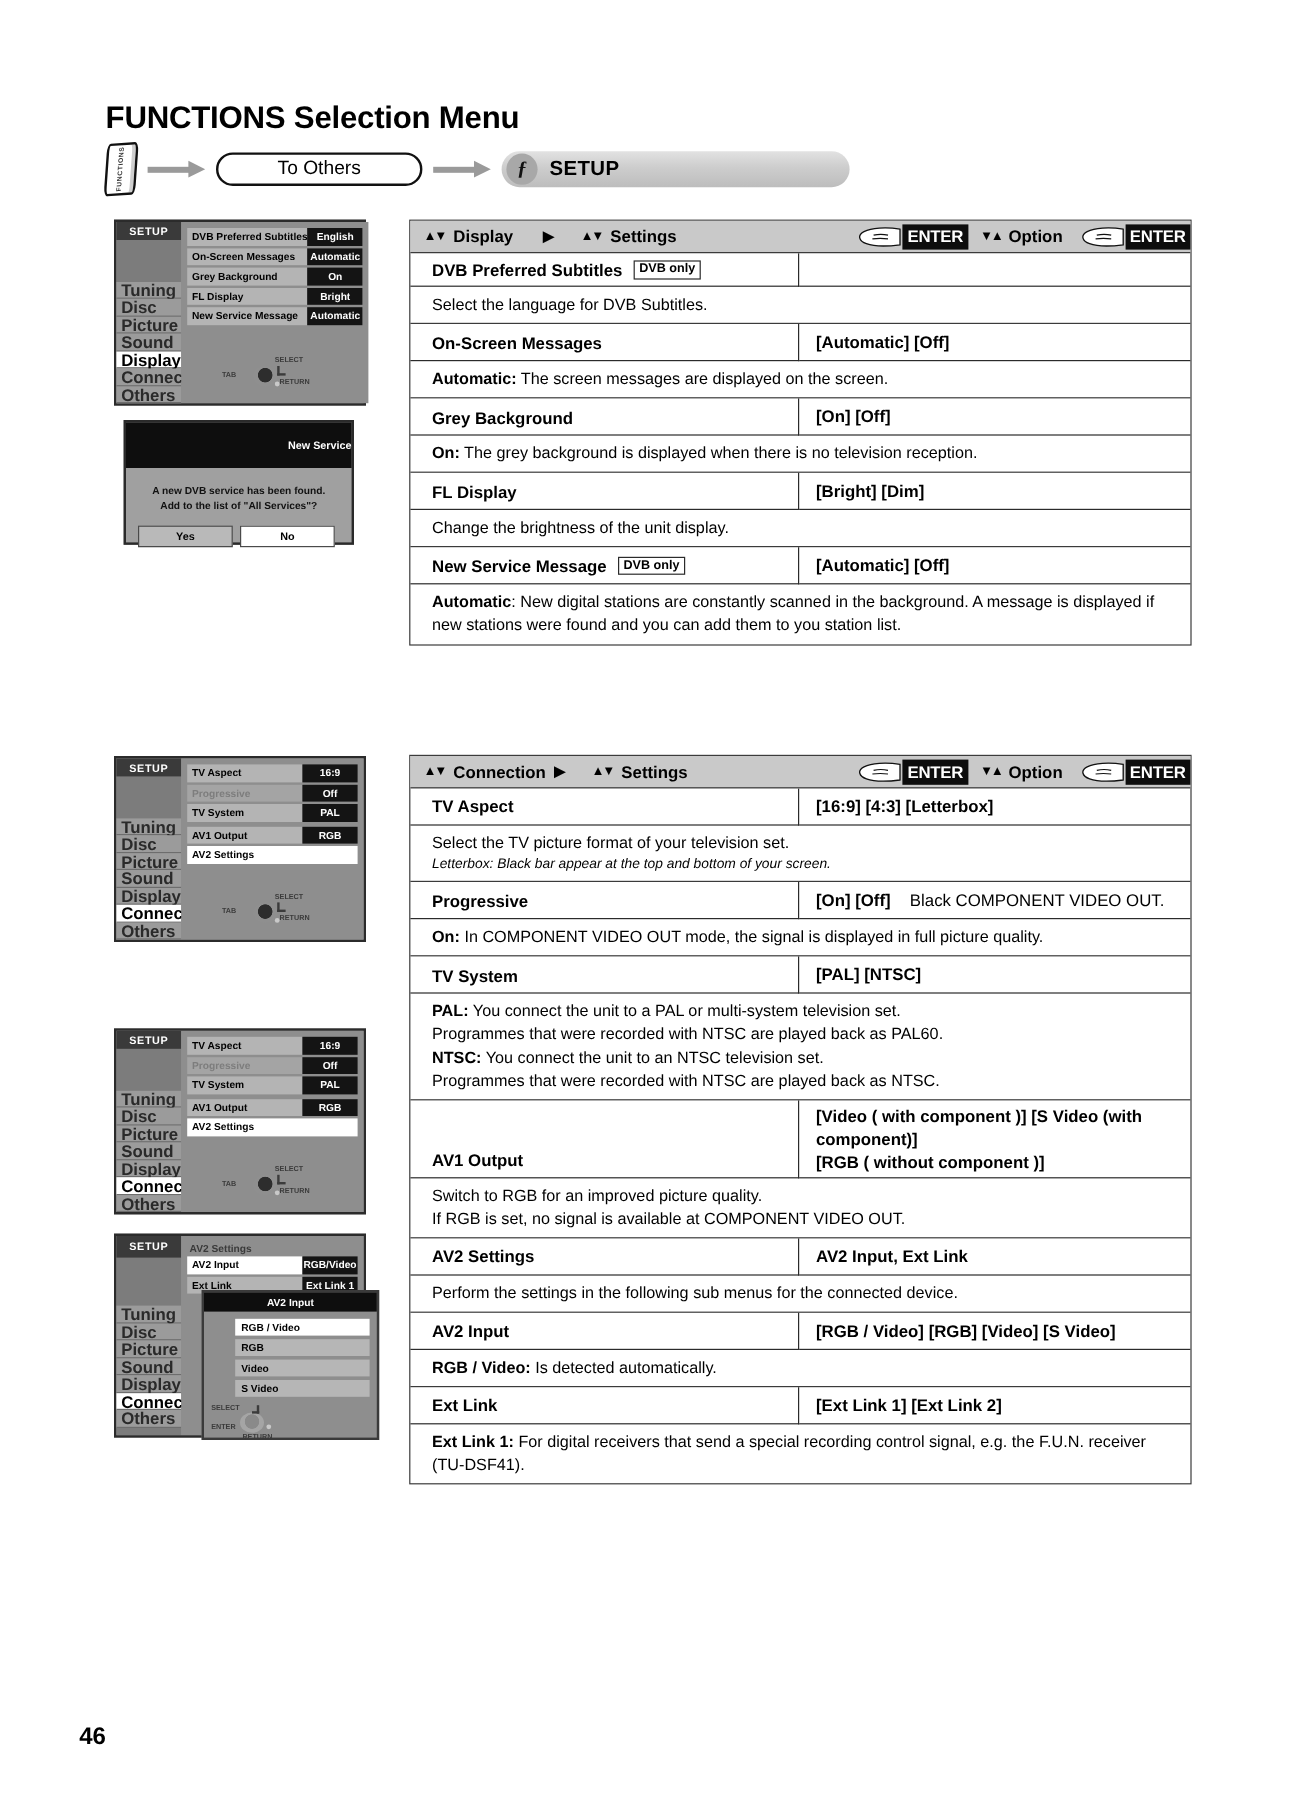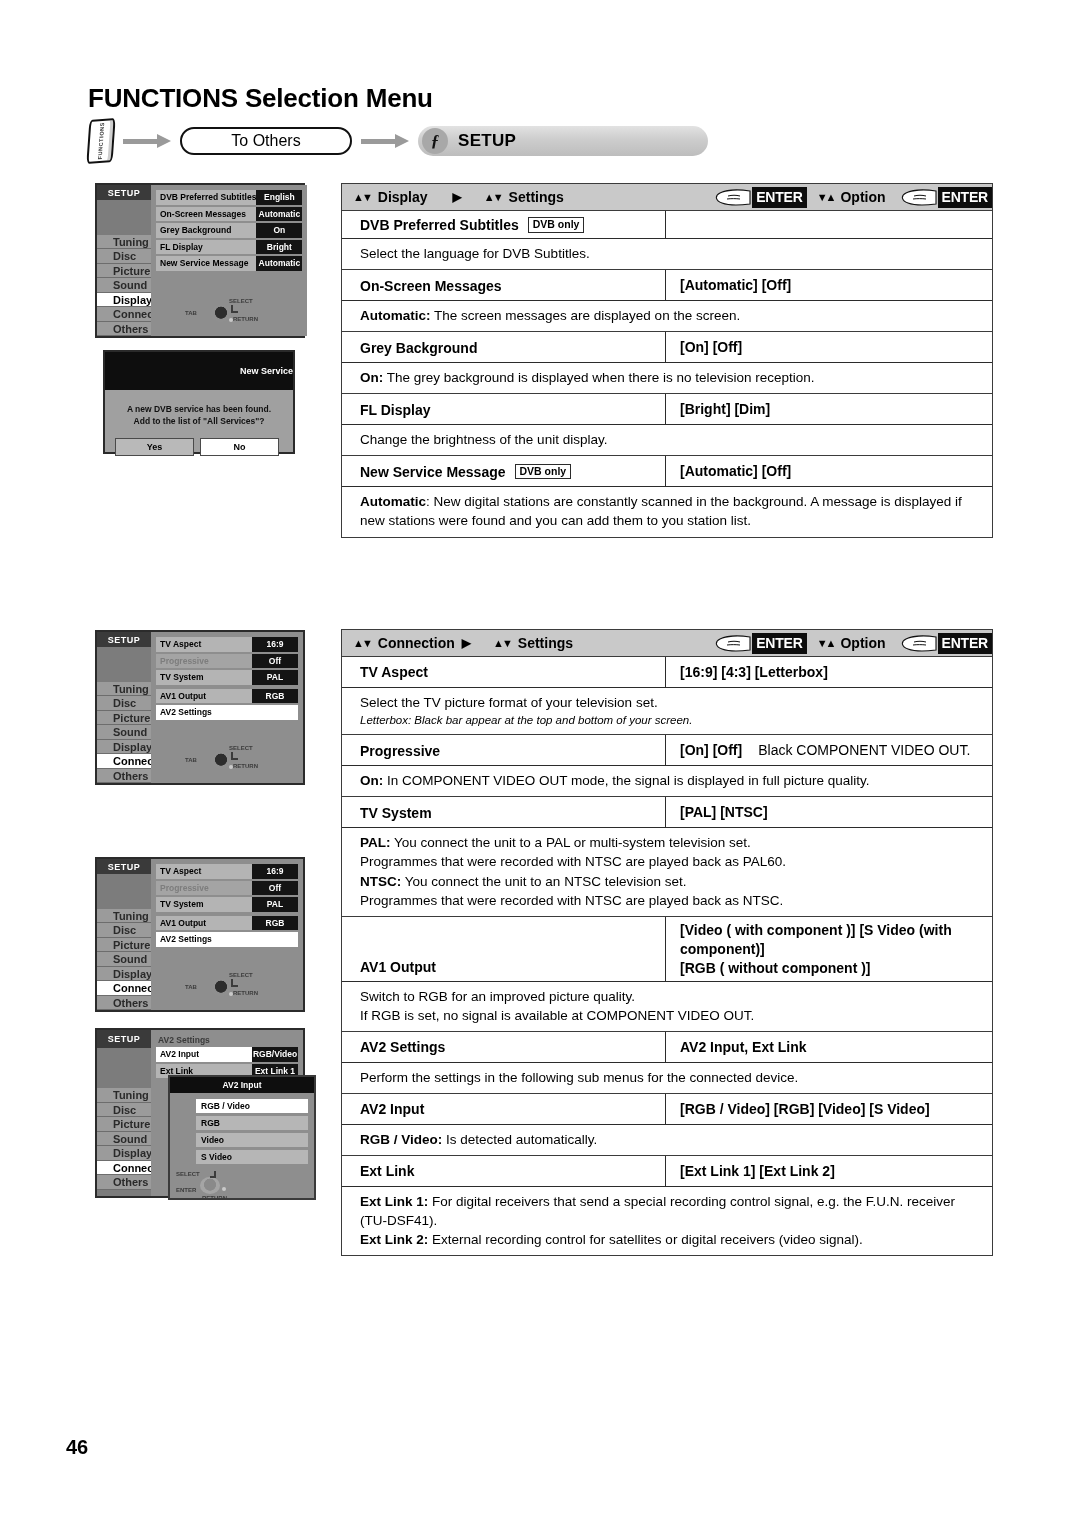--- a/index.html
+++ b/index.html
@@ -88,22 +88,22 @@
     display: flex; flex-direction: column;
   }
   .osd-title {
     height: 18px; background: #3a3a3a; color: #fff;
     font-size: 9px; font-weight: bold; letter-spacing: 0.5px;
     display: flex; align-items: center; justify-content: center;
   }
   .osd-navlist { display: flex; flex-direction: column; }
   .osd-nav {
     height: 14.5px; line-height: 14.5px;
-    padding-left: 16px;
-    font-size: 11px; font-weight: bold;
+    padding-left: 4px;
+    font-size: 14px; font-weight: bold;
     background: #9b9b9b; color: #2a2a2a;
     border-bottom: 1px solid #6d6d6d;
     white-space: nowrap;
   }
   .osd-nav.sel { background: #ffffff; color: #000; }
   .osd-right {
     flex: 1; position: relative; padding: 5px 5px 0 5px;
     background: #8e8e8e;
   }
   .osd-row {
@@ -706,20 +706,19 @@
 
     <div class="srow">
       <div class="sr-top">
         <div class="sr-name">
           <span>Ext Link</span>
         </div>
         <div class="sr-opts">[Ext Link 1] [Ext Link 2]</div>
       </div>
       <div class="sr-desc">
         <div><b>Ext Link 1:</b><span> For digital receivers that send a special recording control signal, e.g. the F.U.N. receiver (TU-DSF41).</span></div>
-        <div><b>Ext Link 2:</b><span> External recording control for satellites or digital receivers (video signal).</span></div>
       </div>
     </div>
   </div>
 
   <div class="page-num">46</div>
 
 </div>
 
 </body></html>

